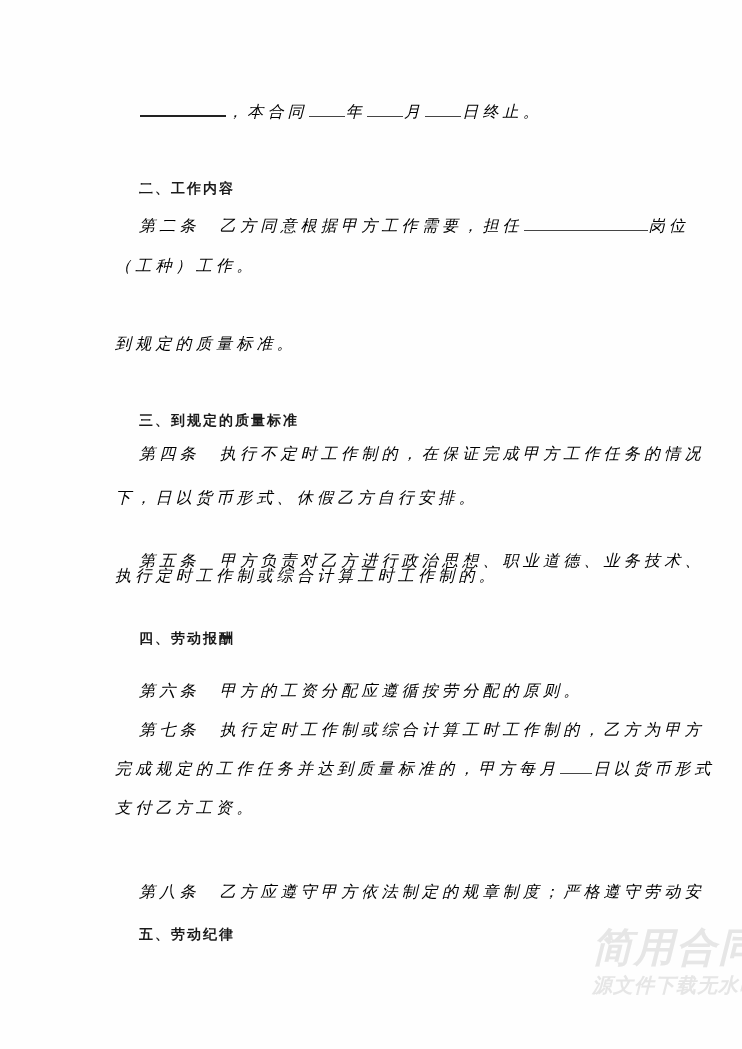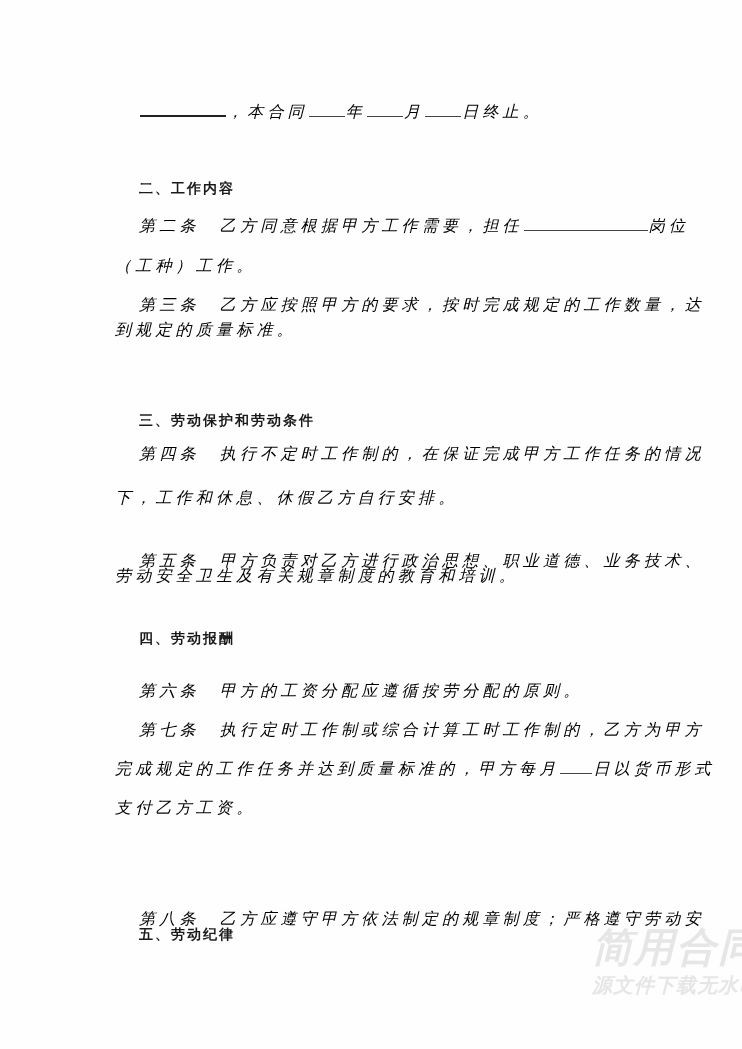--- a/index.html
+++ b/index.html
@@ -70,36 +70,35 @@
 
   <div class="line" style="top:101px;">
     <span class="blank thick" style="width:86px;"></span><span>，本合同</span><span class="blank" style="width:36px;"></span><span>年</span><span class="blank" style="width:36px;"></span><span>月</span><span class="blank" style="width:36px;"></span><span>日终止。</span>
   </div>
 
   <div class="heading" style="top:178px;">二、工作内容</div>
   <div class="line" style="top:216px;">
     <span>第二条　乙方同意根据甲方工作需要，担任</span><span class="blank" style="width:124px;"></span><span>岗位</span>
   </div>
   <div class="line cont" style="top:256px;">（工种）工作。</div>
-  <div class="line" style="top:295px;">第三条　乙方应按照甲方的要求，按时完成规定的工作数量，达</div>
-  <div class="line cont" style="top:320px;">到规定的质量标准。</div>
+  <div class="line cont" style="top:334px;">到规定的质量标准。</div>
 
-  <div class="heading" style="top:410px;">三、劳动保护和劳动条件</div>
+  <div class="heading" style="top:410px;">三、到规定的质量标准</div>
   <div class="line" style="top:444px;">第四条　执行不定时工作制的，在保证完成甲方工作任务的情况</div>
-  <div class="line cont" style="top:488px;">下，工作和休息、休假乙方自行安排。</div>
+  <div class="line cont" style="top:488px;">下，日以货币形式、休假乙方自行安排。</div>
   <div class="line" style="top:527px;margin-top:24px;">第五条　甲方负责对乙方进行政治思想、职业道德、业务技术、</div>
-  <div class="line cont" style="top:566px;">劳动安全卫生及有关规章制度的教育和培训。</div>
+  <div class="line cont" style="top:566px;">执行定时工作制或综合计算工时工作制的。</div>
 
   <div class="heading" style="top:628px;">四、劳动报酬</div>
   <div class="line" style="top:681px;">第六条　甲方的工资分配应遵循按劳分配的原则。</div>
   <div class="line" style="top:720px;">第七条　执行定时工作制或综合计算工时工作制的，乙方为甲方</div>
   <div class="line cont" style="top:759px;text-align:right;">
     <span>完成规定的工作任务并达到质量标准的，甲方每月</span><span class="blank" style="width:32px;"></span><span>日以货币形式</span>
   </div>
   <div class="line cont" style="top:798px;">支付乙方工资。</div>
 
   <div class="heading" style="top:876px;margin-top:48px;">五、劳动纪律</div>
-  <div class="line" style="top:909px;">第八条　乙方应遵守甲方依法制定的规章制度；严格遵守劳动安</div>
+  <div class="line" style="top:882px;">第八条　乙方应遵守甲方依法制定的规章制度；严格遵守劳动安</div>
 
   <div class="watermark wm1">简用合同</div>
   <div class="watermark wm2">源文件下载无水印</div>
 
 </div>
 
 </body></html>

